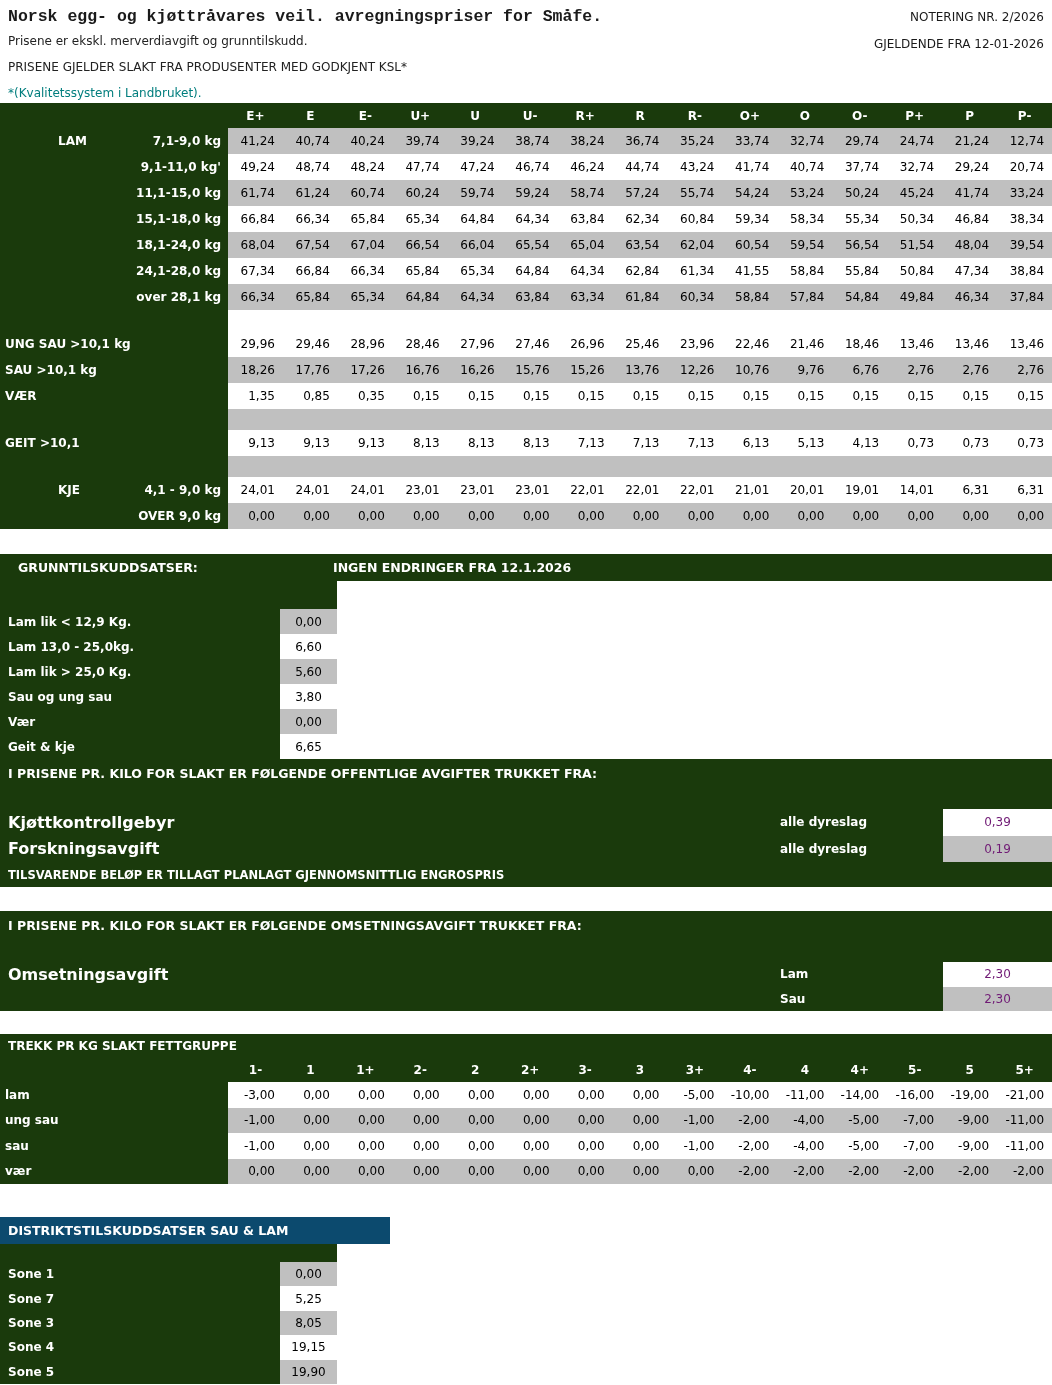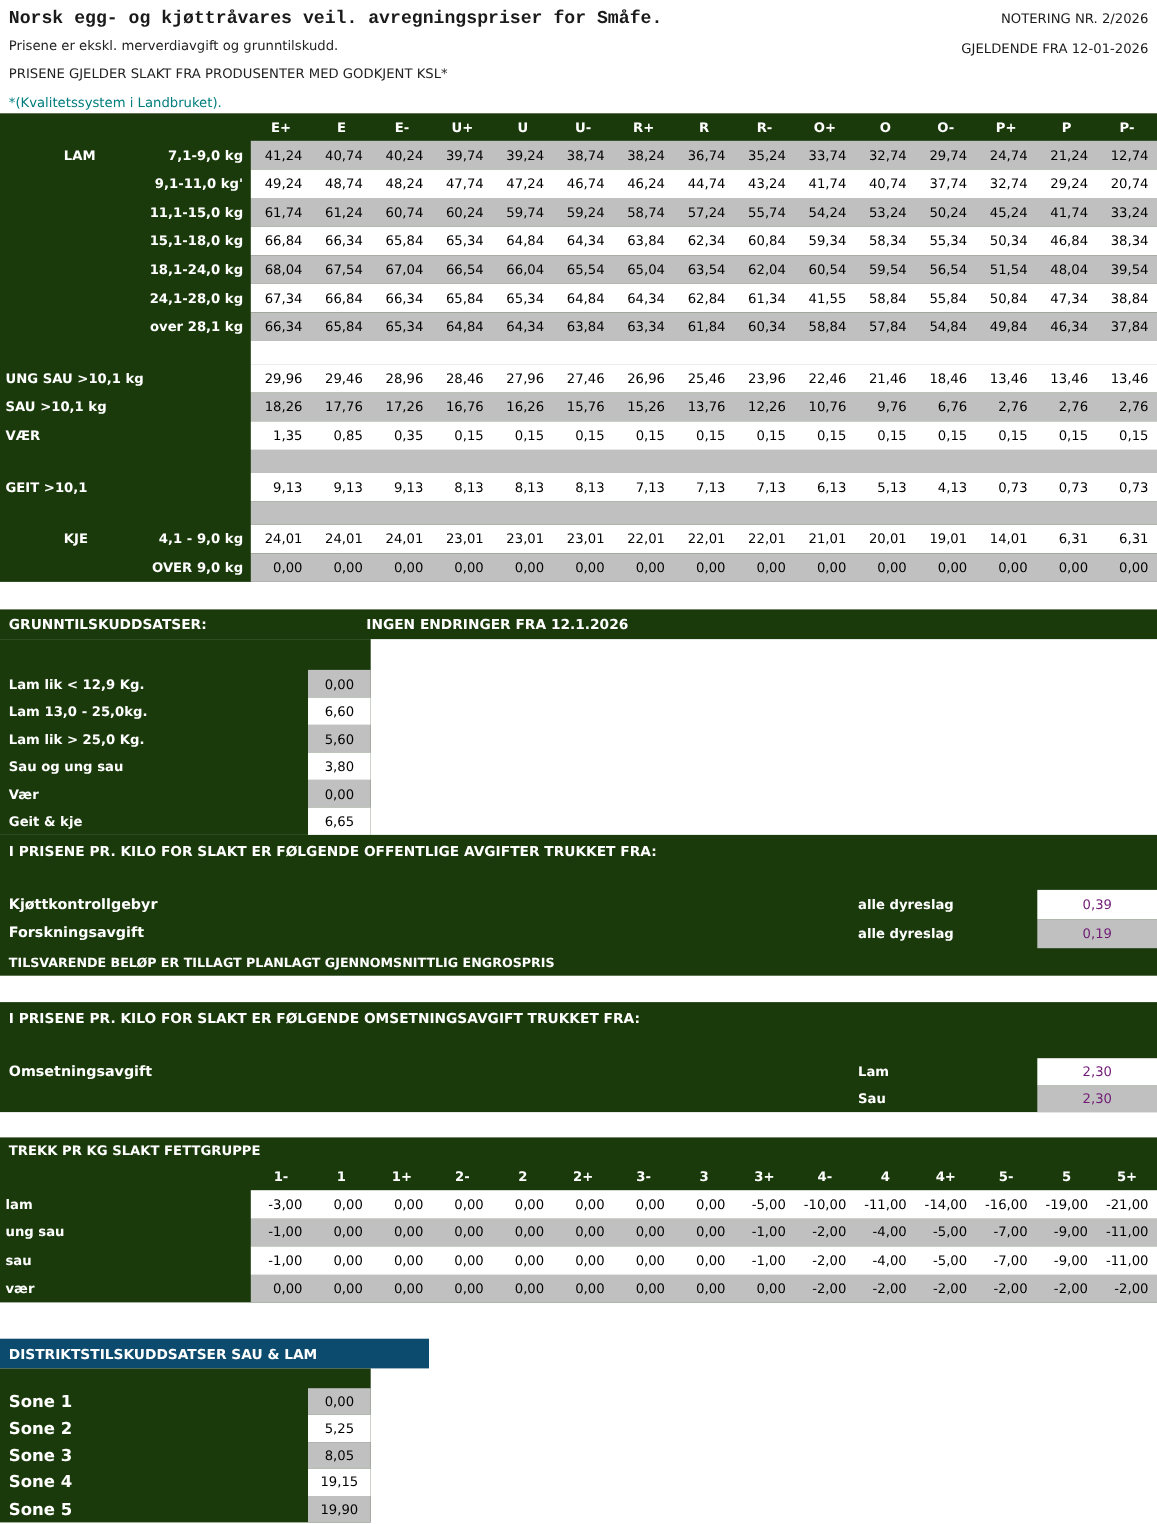--- a/index.html
+++ b/index.html
@@ -33,55 +33,55 @@
   .pt-group { position:absolute; left:58px; }
   .pt-left { padding-left:5px; }
   .pt-weight { flex:1; text-align:right; padding-right:7px; }
   .pt-cells { display:flex; width:824px; }
   .pt-cell { width:55px; text-align:right; padding-right:8px; font-size:12px;
              display:flex; align-items:center; justify-content:flex-end; color:#000; }
 
   
   .grunn { margin-top:25px; }
   .grunn-head { height:27px; background:#1a3a0c; display:flex; align-items:center; width:1052px; }
-  .grunn-title { width:333px; padding-left:8px; color:#fff; font-weight:bold; font-size:12.5px; }
+  .grunn-title { width:333px; padding-left:18px; color:#fff; font-weight:bold; font-size:12.5px; }
   .grunn-note { color:#fff; font-weight:bold; font-size:12.5px; }
   .grunn-body { width:337px; background:#1a3a0c; }
   .grunn-spacer { height:28px; }
   .grunn-row { display:flex; height:25px; align-items:stretch; }
   .grunn-label { flex:1; color:#fff; font-weight:bold; font-size:12px; display:flex; align-items:center; padding-left:8px; }
   .grunn-value { width:57px; display:flex; align-items:center; justify-content:center; font-size:12px; color:#000; }
 
   
   .greensec { background:#1a3a0c; width:1052px; }
   .sec-title { padding:7px 0 0 8px; height:31px; color:#fff; font-weight:bold; font-size:12.5px; }
   .sec-spacer19 { height:19px; }
   .sec-spacer20 { height:20px; }
   .avgift-row { display:flex; height:26.5px; align-items:stretch; }
   .oms-row { display:flex; height:24.5px; align-items:stretch; }
-  .av-label { width:780px; padding-left:8px; color:#fff; font-weight:bold; font-size:13px; display:flex; align-items:center; }
+  .av-label { width:780px; padding-left:8px; color:#fff; font-weight:bold; font-size:16px; display:flex; align-items:center; }
   .av-scope { width:163px; color:#fff; font-weight:bold; font-size:12px; display:flex; align-items:center; }
   .av-value { width:109px; display:flex; align-items:center; justify-content:center; font-size:12px; color:#701a75; }
   .sec-footer { height:25px; padding-left:8px; color:#fff; font-weight:bold; font-size:11.5px; display:flex; align-items:center; }
   .omsetning { margin-top:24px; }
 
   
   .fett { margin-top:23px; background:#1a3a0c; width:1052px; }
   .fett-title { height:24px; padding-left:8px; color:#fff; font-weight:bold; font-size:12px; display:flex; align-items:center; }
   .fett-header { display:flex; margin-left:228px; height:24px; align-items:center; }
   .fett-row { display:flex; height:25.5px; }
 
   
   .distrikt { margin-top:33px; }
   .distrikt-head { width:390px; height:27px; background:#0c4a6e; padding-left:8px; color:#fff;
                    font-weight:bold; font-size:12.5px; display:flex; align-items:center; }
   .distrikt-body { width:337px; background:#1a3a0c; height:140px; }
   .distrikt-spacer { height:18px; }
   .sone-row { display:flex; height:24.4px; align-items:stretch; }
-  .sone-label { flex:1; color:#fff; font-weight:bold; font-size:15px; display:flex; align-items:center; padding-left:8px; }
+  .sone-label { flex:1; color:#fff; font-weight:bold; font-size:12px; display:flex; align-items:center; padding-left:8px; }
   .sone-value { width:57px; display:flex; align-items:center; justify-content:center; font-size:12px; color:#000; }
 </style>
 </head>
 <body>
 
 <div class="page">
 
   <div class="doc-header">
     <div class="h-line h-line1">
       <span class="doc-title">Norsk egg- og kjøttråvares veil. avregningspriser for Småfe.</span>
@@ -597,21 +597,21 @@
 
   <div class="distrikt">
     <div class="distrikt-head">DISTRIKTSTILSKUDDSATSER SAU &amp; LAM</div>
     <div class="distrikt-body">
       <div class="distrikt-spacer"></div>
     <div class="sone-row">
           <div class="sone-label">Sone 1</div>
           <div class="sone-value bg-gray">0,00</div>
         </div>
         <div class="sone-row">
-          <div class="sone-label">Sone 2</div>
+          <div class="sone-label">Sone 7</div>
           <div class="sone-value bg-white">5,25</div>
         </div>
         <div class="sone-row">
           <div class="sone-label">Sone 3</div>
           <div class="sone-value bg-gray">8,05</div>
         </div>
         <div class="sone-row">
           <div class="sone-label">Sone 4</div>
           <div class="sone-value bg-white">19,15</div>
         </div>

